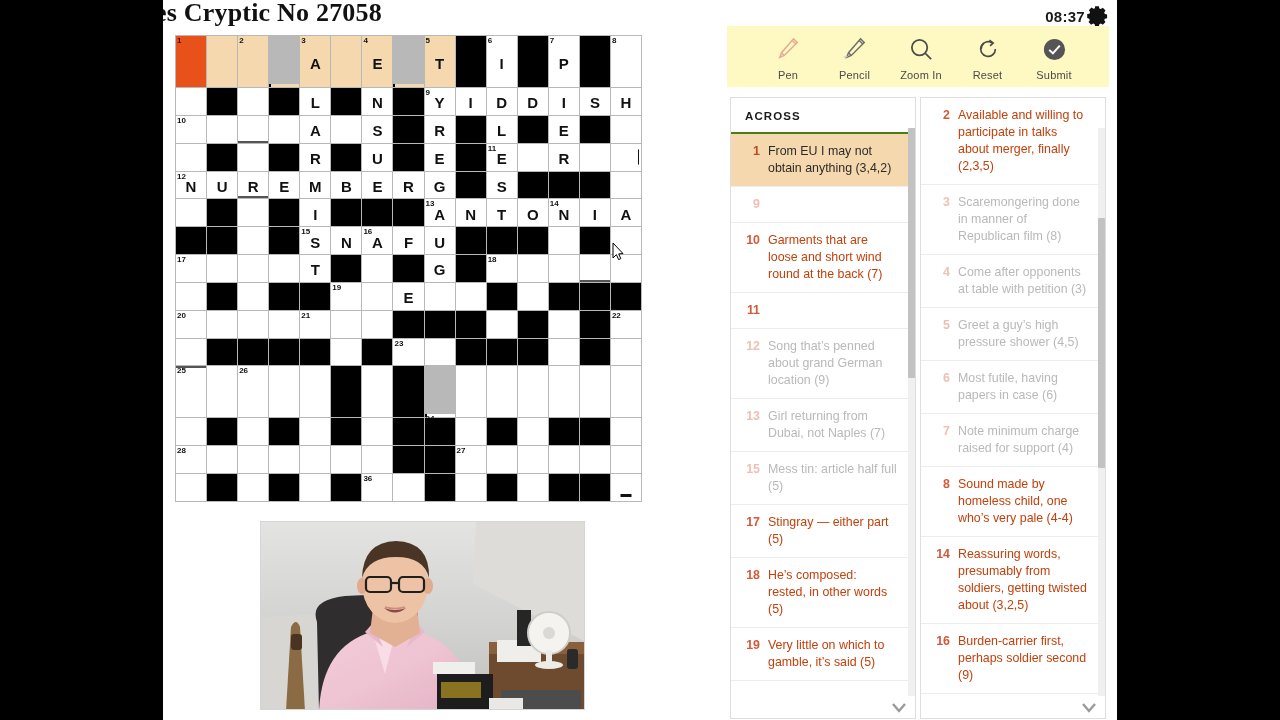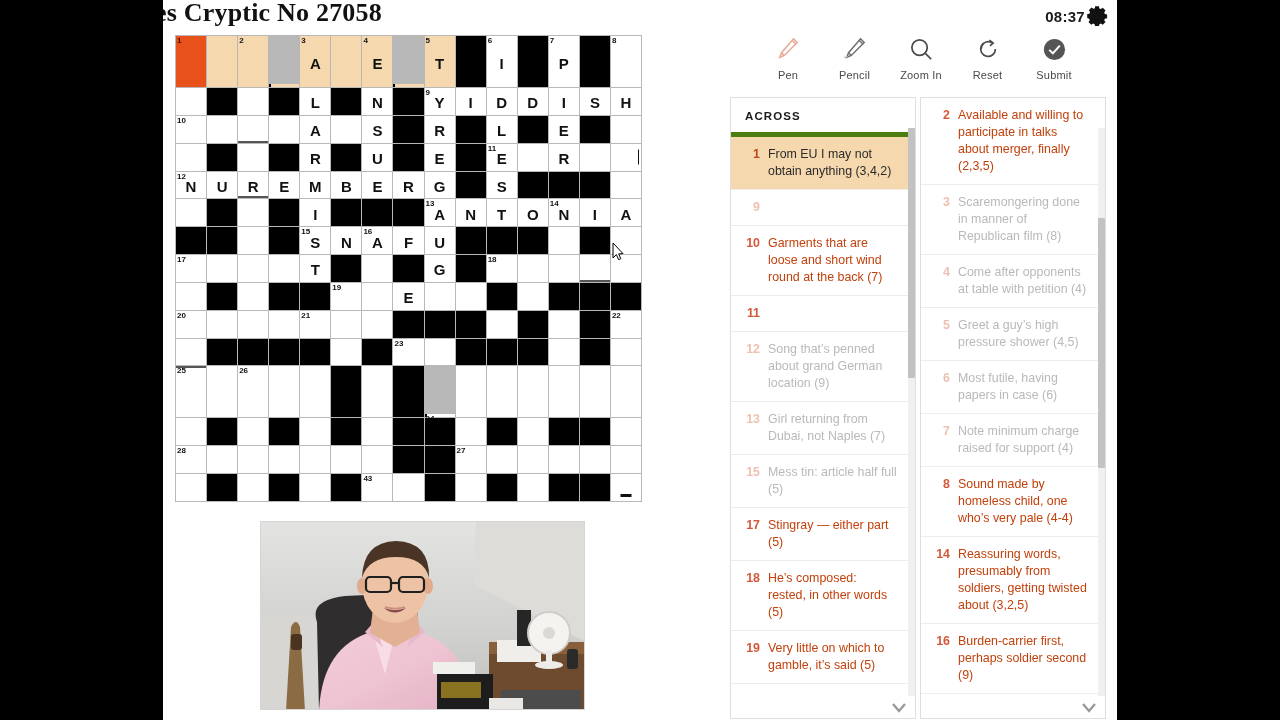--- a/index.html
+++ b/index.html
@@ -122,21 +122,21 @@
   #right-panel {
     position: absolute;
     left: 727px; top: 26px;
     width: 382px; height: 694px;
   }
   #toolbar {
     display: flex;
     justify-content: space-between;
     align-items: flex-start;
     padding: 8px 24px 6px 30px;
-    background: #ffffff;
+    background: #fef9c3;
   }
   .tool {
     width: 62px;
     display: flex;
     flex-direction: column;
     align-items: center;
     gap: 5px;
     cursor: pointer;
   }
   .tool .ticon { height: 30px; display: flex; align-items: center; justify-content: center; }
@@ -159,21 +159,21 @@
     background: #fff;
     border: 1px solid #dedede;
     overflow: hidden;
   }
   .clue-head {
     font-size: 11.5px;
     font-weight: bold;
     color: #1c1c1c;
     letter-spacing: 1.1px;
     padding: 12px 0 10px 14px;
-    border-bottom: 5px solid #4d7c0f;
+    border-bottom: 2px solid #4d7c0f;
     background: #fff;
   }
   .clue-list { position: relative; }
   .clue {
     display: flex;
     gap: 8px;
     padding: 9px 18px 9px 12px;
     border-bottom: 1px solid #ededed;
     font-size: 12.4px;
     line-height: 17px;
@@ -589,21 +589,21 @@
       <div class="cell"></div>
       <div class="cell"></div>
       <div class="cell"></div>
       <div class="cell"></div>
       <div class="cell block"></div>
       <div class="cell"></div>
       <div class="cell block"></div>
       <div class="cell"></div>
       <div class="cell block"></div>
       <div class="cell">
-        <span class="num">43</span>
+        <span class="num">36</span>
       </div>
       <div class="cell"></div>
       <div class="cell block"></div>
       <div class="cell"></div>
       <div class="cell block"></div>
       <div class="cell"></div>
       <div class="cell block"></div>
       <div class="cell block"></div>
       <div class="cell">
         <span class="cursor-h"></span>
@@ -799,21 +799,21 @@
             <div class="clue">
               <span class="cnum">2</span>
               <span class="ctext">Available and willing to participate in talks about merger, finally (2,3,5)</span>
             </div>
             <div class="clue dim">
               <span class="cnum">3</span>
               <span class="ctext">Scaremongering done in manner of Republican film (8)</span>
             </div>
             <div class="clue dim">
               <span class="cnum">4</span>
-              <span class="ctext">Come after opponents at table with petition (4)</span>
+              <span class="ctext">Come after opponents at table with petition (3)</span>
             </div>
             <div class="clue dim">
               <span class="cnum">5</span>
               <span class="ctext">Greet a guy’s high pressure shower (4,5)</span>
             </div>
             <div class="clue dim">
               <span class="cnum">6</span>
               <span class="ctext">Most futile, having papers in case (6)</span>
             </div>
             <div class="clue dim">

